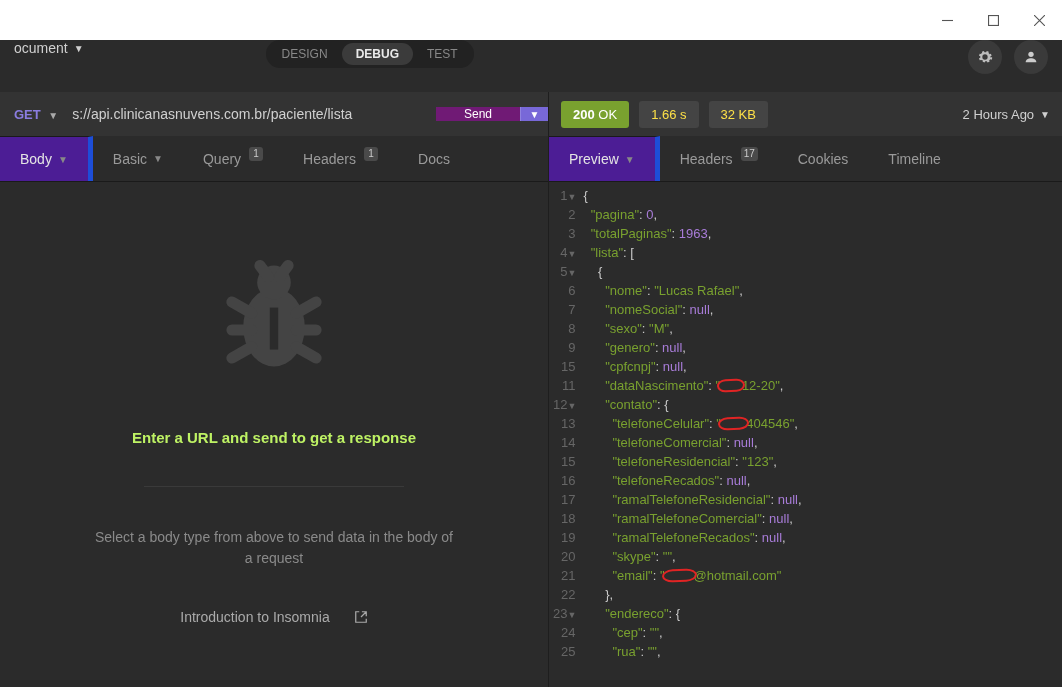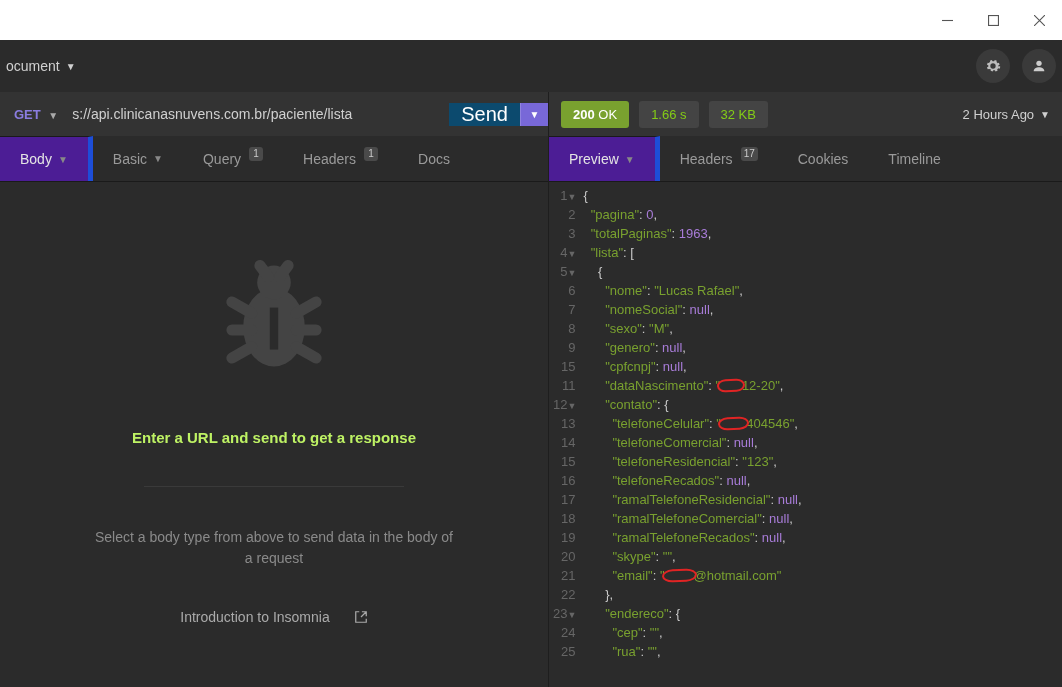--- a/index.html
+++ b/index.html
@@ -1,43 +1,43 @@
 <!DOCTYPE html>
 <html><head>
 <meta charset="utf-8">
 <style>
   *{box-sizing:border-box;margin:0;padding:0;font-family:"Segoe UI",Tahoma,sans-serif}
   body{width:1062px;height:687px;background:#fff;overflow:hidden;font-size:13px;color:#c2c2c2}
   .winctrl{height:40px;display:flex;justify-content:flex-end;align-items:center;background:#fff}
   .winbtn{width:46px;height:40px;display:flex;align-items:center;justify-content:center;color:#555}
   .winbtn svg{width:11px;height:11px}
   .app{background:#2b2b2b}
-  .topbar{height:52px;background:#2b2b2b;display:flex;align-items:center;padding:0 6px;gap:12px}
+  .topbar{height:52px;background:#2b2b2b;display:flex;align-items:flex-start;padding:0 14px;gap:12px}
   .docbtn{display:flex;align-items:center;gap:6px;color:#d0d0d0;font-size:14px}
   .caret{font-size:10px}
   .modepill{margin-left:170px;background:#222;border-radius:18px;display:flex;align-items:center;height:28px;padding:2px}
   .modeitem{padding:4px 14px;font-size:12px;color:#888;border-radius:16px}
   .modeitem.active{background:#3b3b3b;color:#eaeaea;font-weight:600}
   .spacer{flex:1}
   .gitbtn{background:#6e5bcf;color:#fff;border-radius:5px;padding:6px 14px;font-size:13px;display:flex;align-items:center;gap:6px}
   .iconcircle{width:34px;height:34px;border-radius:50%;background:#3a3a3a;display:flex;align-items:center;justify-content:center;color:#ccc}
   .iconcircle svg{width:16px;height:16px}
   .split{display:flex;background:#2b2b2b;height:596px}
   .pane{display:flex;flex-direction:column;overflow:hidden}
   .left{width:548px}
   .right{flex:1;border-left:1px solid #1e1e1e}
   .reqbar{height:44px;background:#333;display:flex;align-items:center}
   .method{color:#8a7ce0;font-weight:600;padding:0 10px 0 14px;font-size:13px}
   .method .caret{color:#aaa;margin-left:4px}
   .url{flex:1;color:#d0d0d0;font-size:14px;padding:0 4px;white-space:nowrap;overflow:hidden}
   .sendwrap{display:flex;align-items:stretch}
-  .sendbtn{background:#0c4a6e;color:#fff;padding:0 12px;display:flex;align-items:center;font-size:20px}
+  .sendbtn{background:#701a75;color:#fff;padding:0 28px;display:flex;align-items:center;font-size:12px}
   .senddrop{background:#7868d8;width:28px;display:flex;align-items:center;justify-content:center;color:#fff;border-left:1px solid rgba(255,255,255,.18)}
   .statbar{height:44px;background:#333;display:flex;align-items:center;padding:0 12px;gap:10px}
-  .statchip{background:#444;padding:6px 12px;border-radius:3px;color:#84cc16;font-size:13px}
+  .statchip{background:#444;padding:6px 12px;border-radius:3px;color:#fde047;font-size:13px}
   .statchip.ok{background:#79a12f;color:#fff}
   .age{margin-left:auto;color:#d0d0d0;font-size:13px;display:flex;align-items:center;gap:6px}
   .tabs{height:46px;display:flex;align-items:stretch;background:#2b2b2b;border-bottom:1px solid #1a1a1a}
   .tab{padding:0 20px;display:flex;align-items:center;gap:6px;color:#9a9a9a;font-size:14px;position:relative}
   .tab.active{color:#e4e4e4;background:#4c1d95;border-top:1px solid #1a1a1a;border-right:5px solid #1d4ed8}
   .tab .caret{color:#888}
   .badgesup{background:#4a4a4a;color:#ccc;font-size:10px;min-width:14px;height:14px;border-radius:3px;display:inline-flex;align-items:center;justify-content:center;padding:0 3px;margin-left:2px;position:relative;top:-5px}
   .bigpane{flex:1;display:flex;flex-direction:column;align-items:center;justify-content:center;gap:40px;color:#888;padding:20px}
   .bug svg{width:140px;height:140px;fill:#444}
   .lead{font-size:15px;font-weight:600;color:#bef264}
@@ -78,20 +78,25 @@
       </svg>
     </div>
 </div>
 
 <div class="app">
   <div class="topbar">
     <div class="docbtn">
       <span>ocument</span>
       <span class="caret">▼</span>
     </div>
+    <div class="modepill">
+      <div class="modeitem">DESIGN</div>
+      <div class="modeitem active">DEBUG</div>
+      <div class="modeitem">TEST</div>
+    </div>
     <div class="spacer"></div>
     <div class="iconcircle">
       <svg viewBox="0 0 24 24">
           <path fill="#ccc" d="M12 8a4 4 0 100 8 4 4 0 000-8zm9 4l2 1-1 3-2-.5a7 7 0 01-1.7 1.7l.5 2-3 1-1-2a7 7 0 01-2.4 0l-1 2-3-1 .5-2A7 7 0 016.2 16.5L4 17l-1-3 2-1a7 7 0 010-2l-2-1 1-3 2 .5A7 7 0 017.8 5.8L7.3 4l3-1 1 2a7 7 0 012.4 0l1-2 3 1-.5 2a7 7 0 011.7 1.7l2-.5 1 3-2 1a7 7 0 010 2z" opacity=".9"></path>
         </svg>
     </div>
     <div class="iconcircle">
       <svg viewBox="0 0 24 24">
           <circle cx="12" cy="8" r="4" fill="#ccc"></circle>
           <path d="M4 20c0-4 4-6 8-6s8 2 8 6" fill="#ccc"></path>

